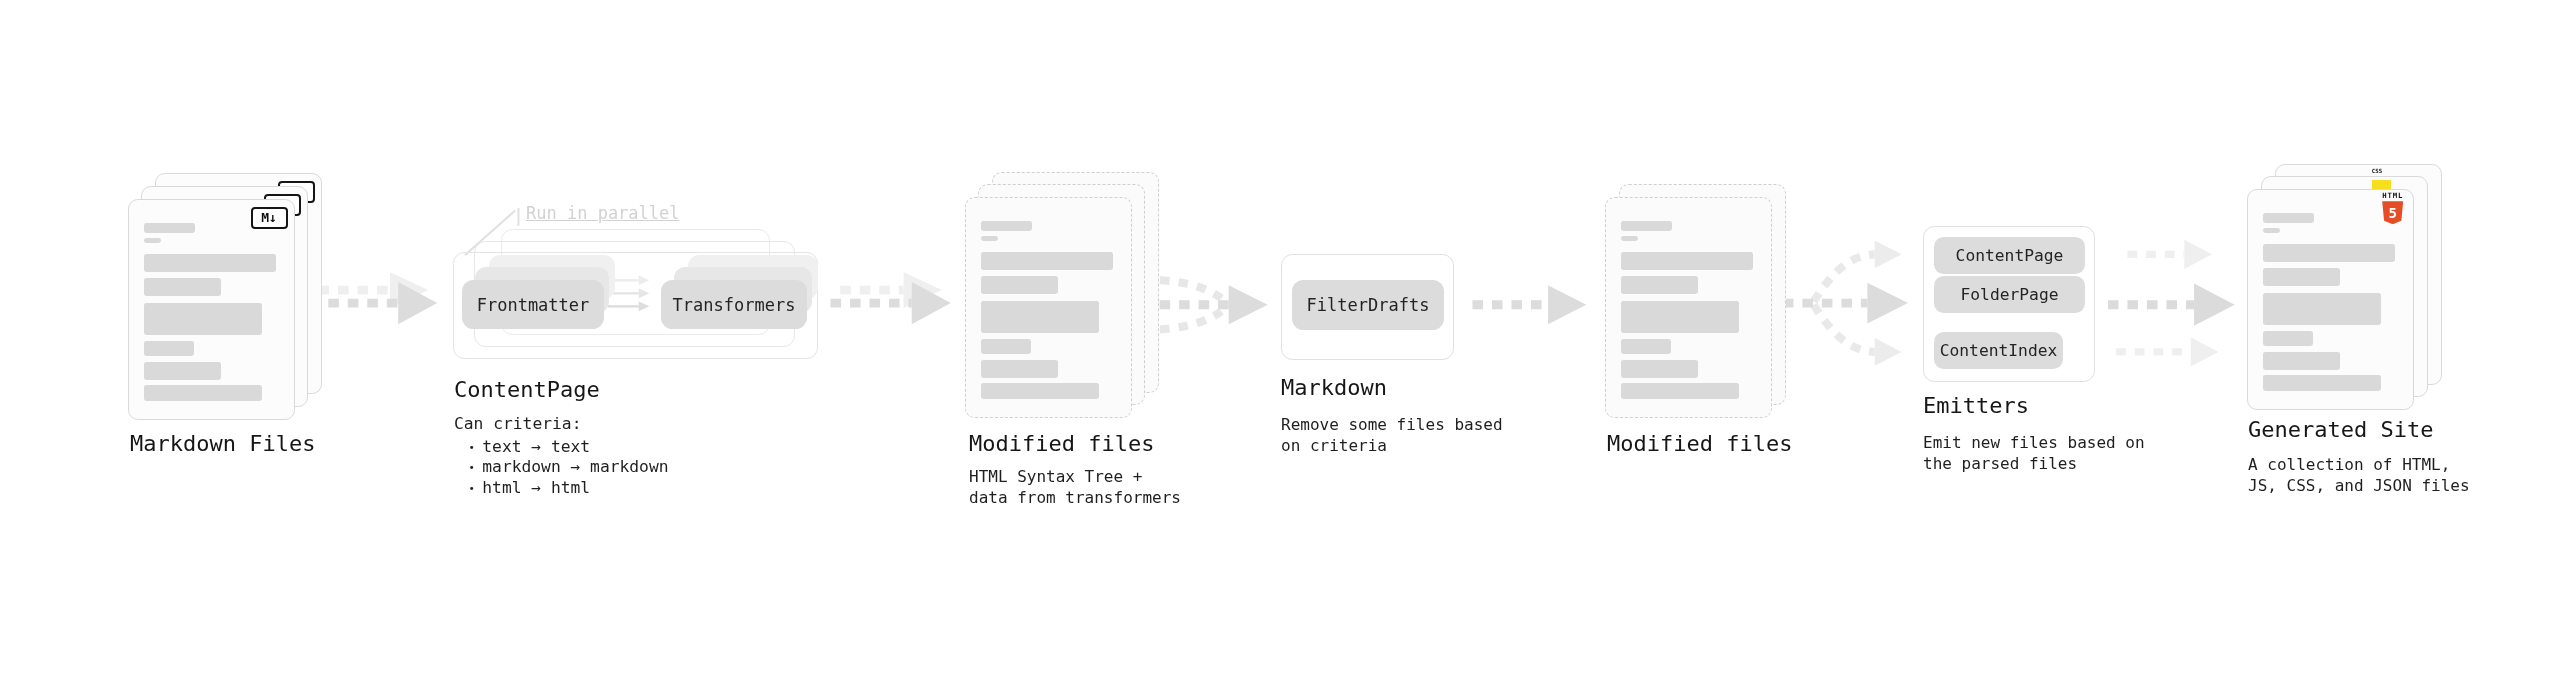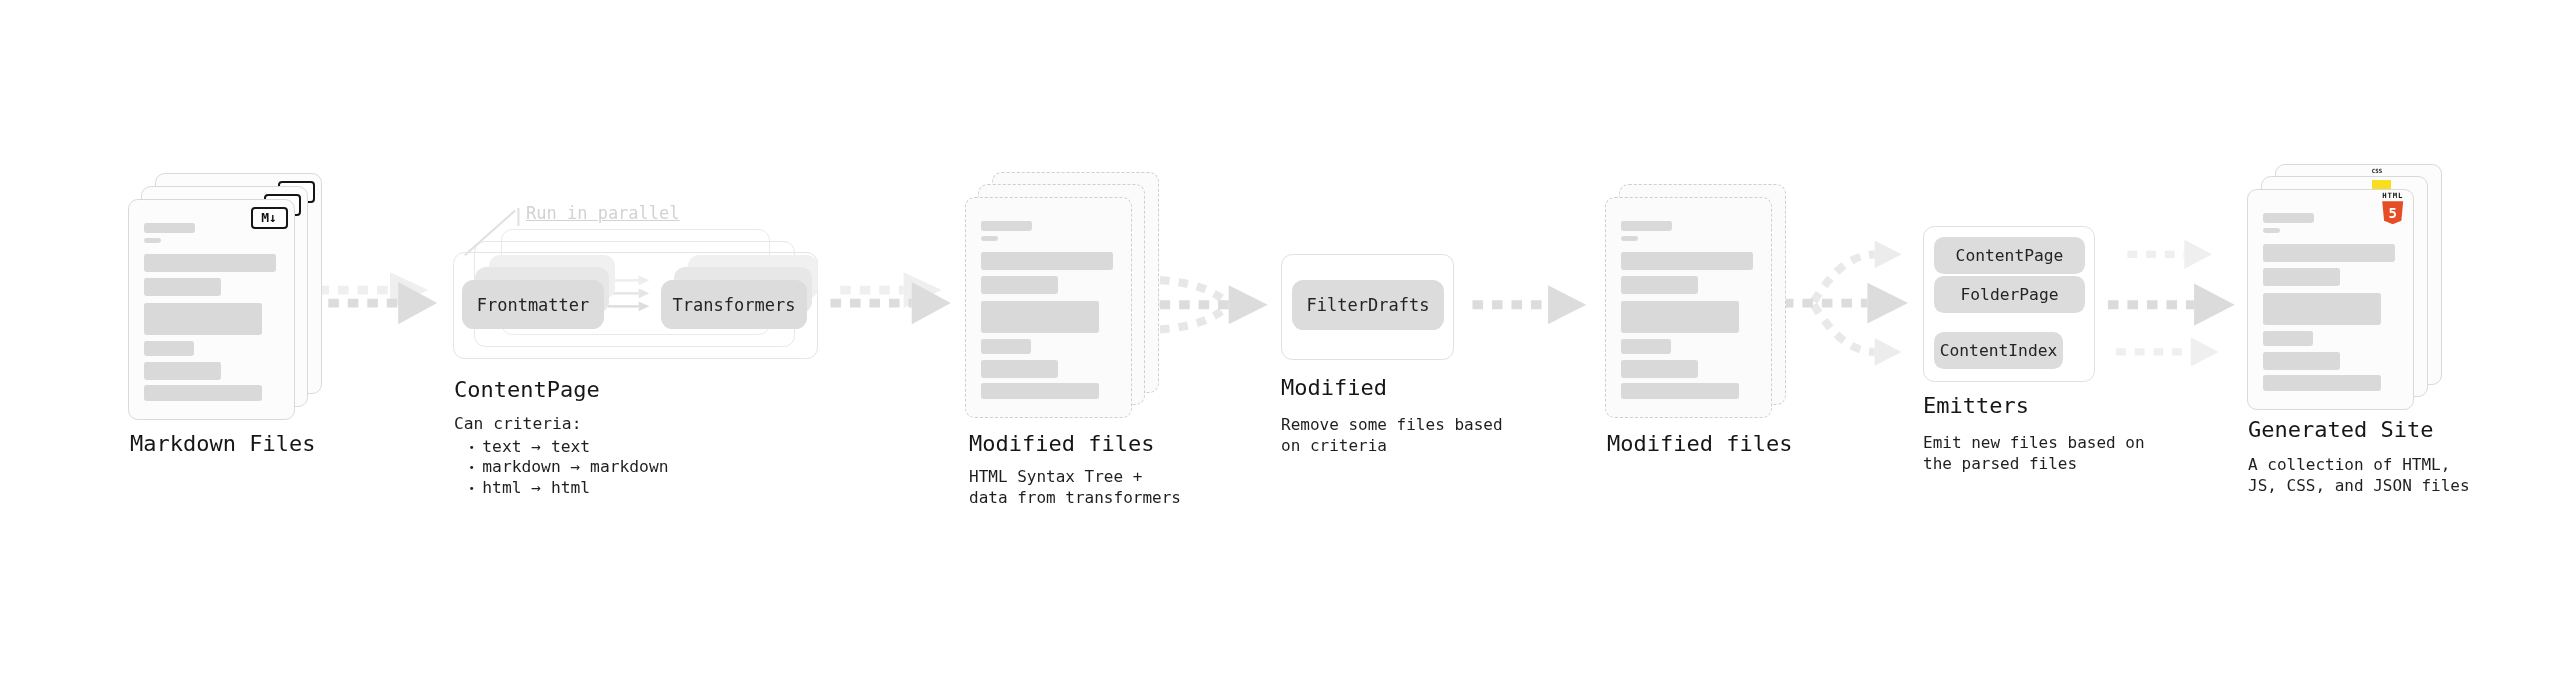--- a/index.html
+++ b/index.html
@@ -204,21 +204,21 @@
     </div>
     <div class="h" style="left:969px;top:432px">Modified files</div>
     <div class="d" style="left:969px;top:466px">HTML Syntax Tree +
 data from transformers</div>
   </div>
 
   
   <div style="display:contents">
     <div class="panel" style="left:1281px;top:254px;width:173px;height:106px"></div>
     <div class="pill" style="left:1292px;top:280px;width:152px;height:50px">FilterDrafts</div>
-    <div class="h" style="left:1281px;top:376px">Modified</div>
+    <div class="h" style="left:1281px;top:376px">Markdown</div>
     <div class="d" style="left:1281px;top:414px">Remove some files based
 on criteria</div>
   </div>
 
   
   <div style="display:contents">
     <div class="doc dashed" style="left:1619px;top:184px"></div>
     <div class="doc dashed" style="left:1605px;top:197px">
       <div class="bars">
         <div class="bar b1"></div>

